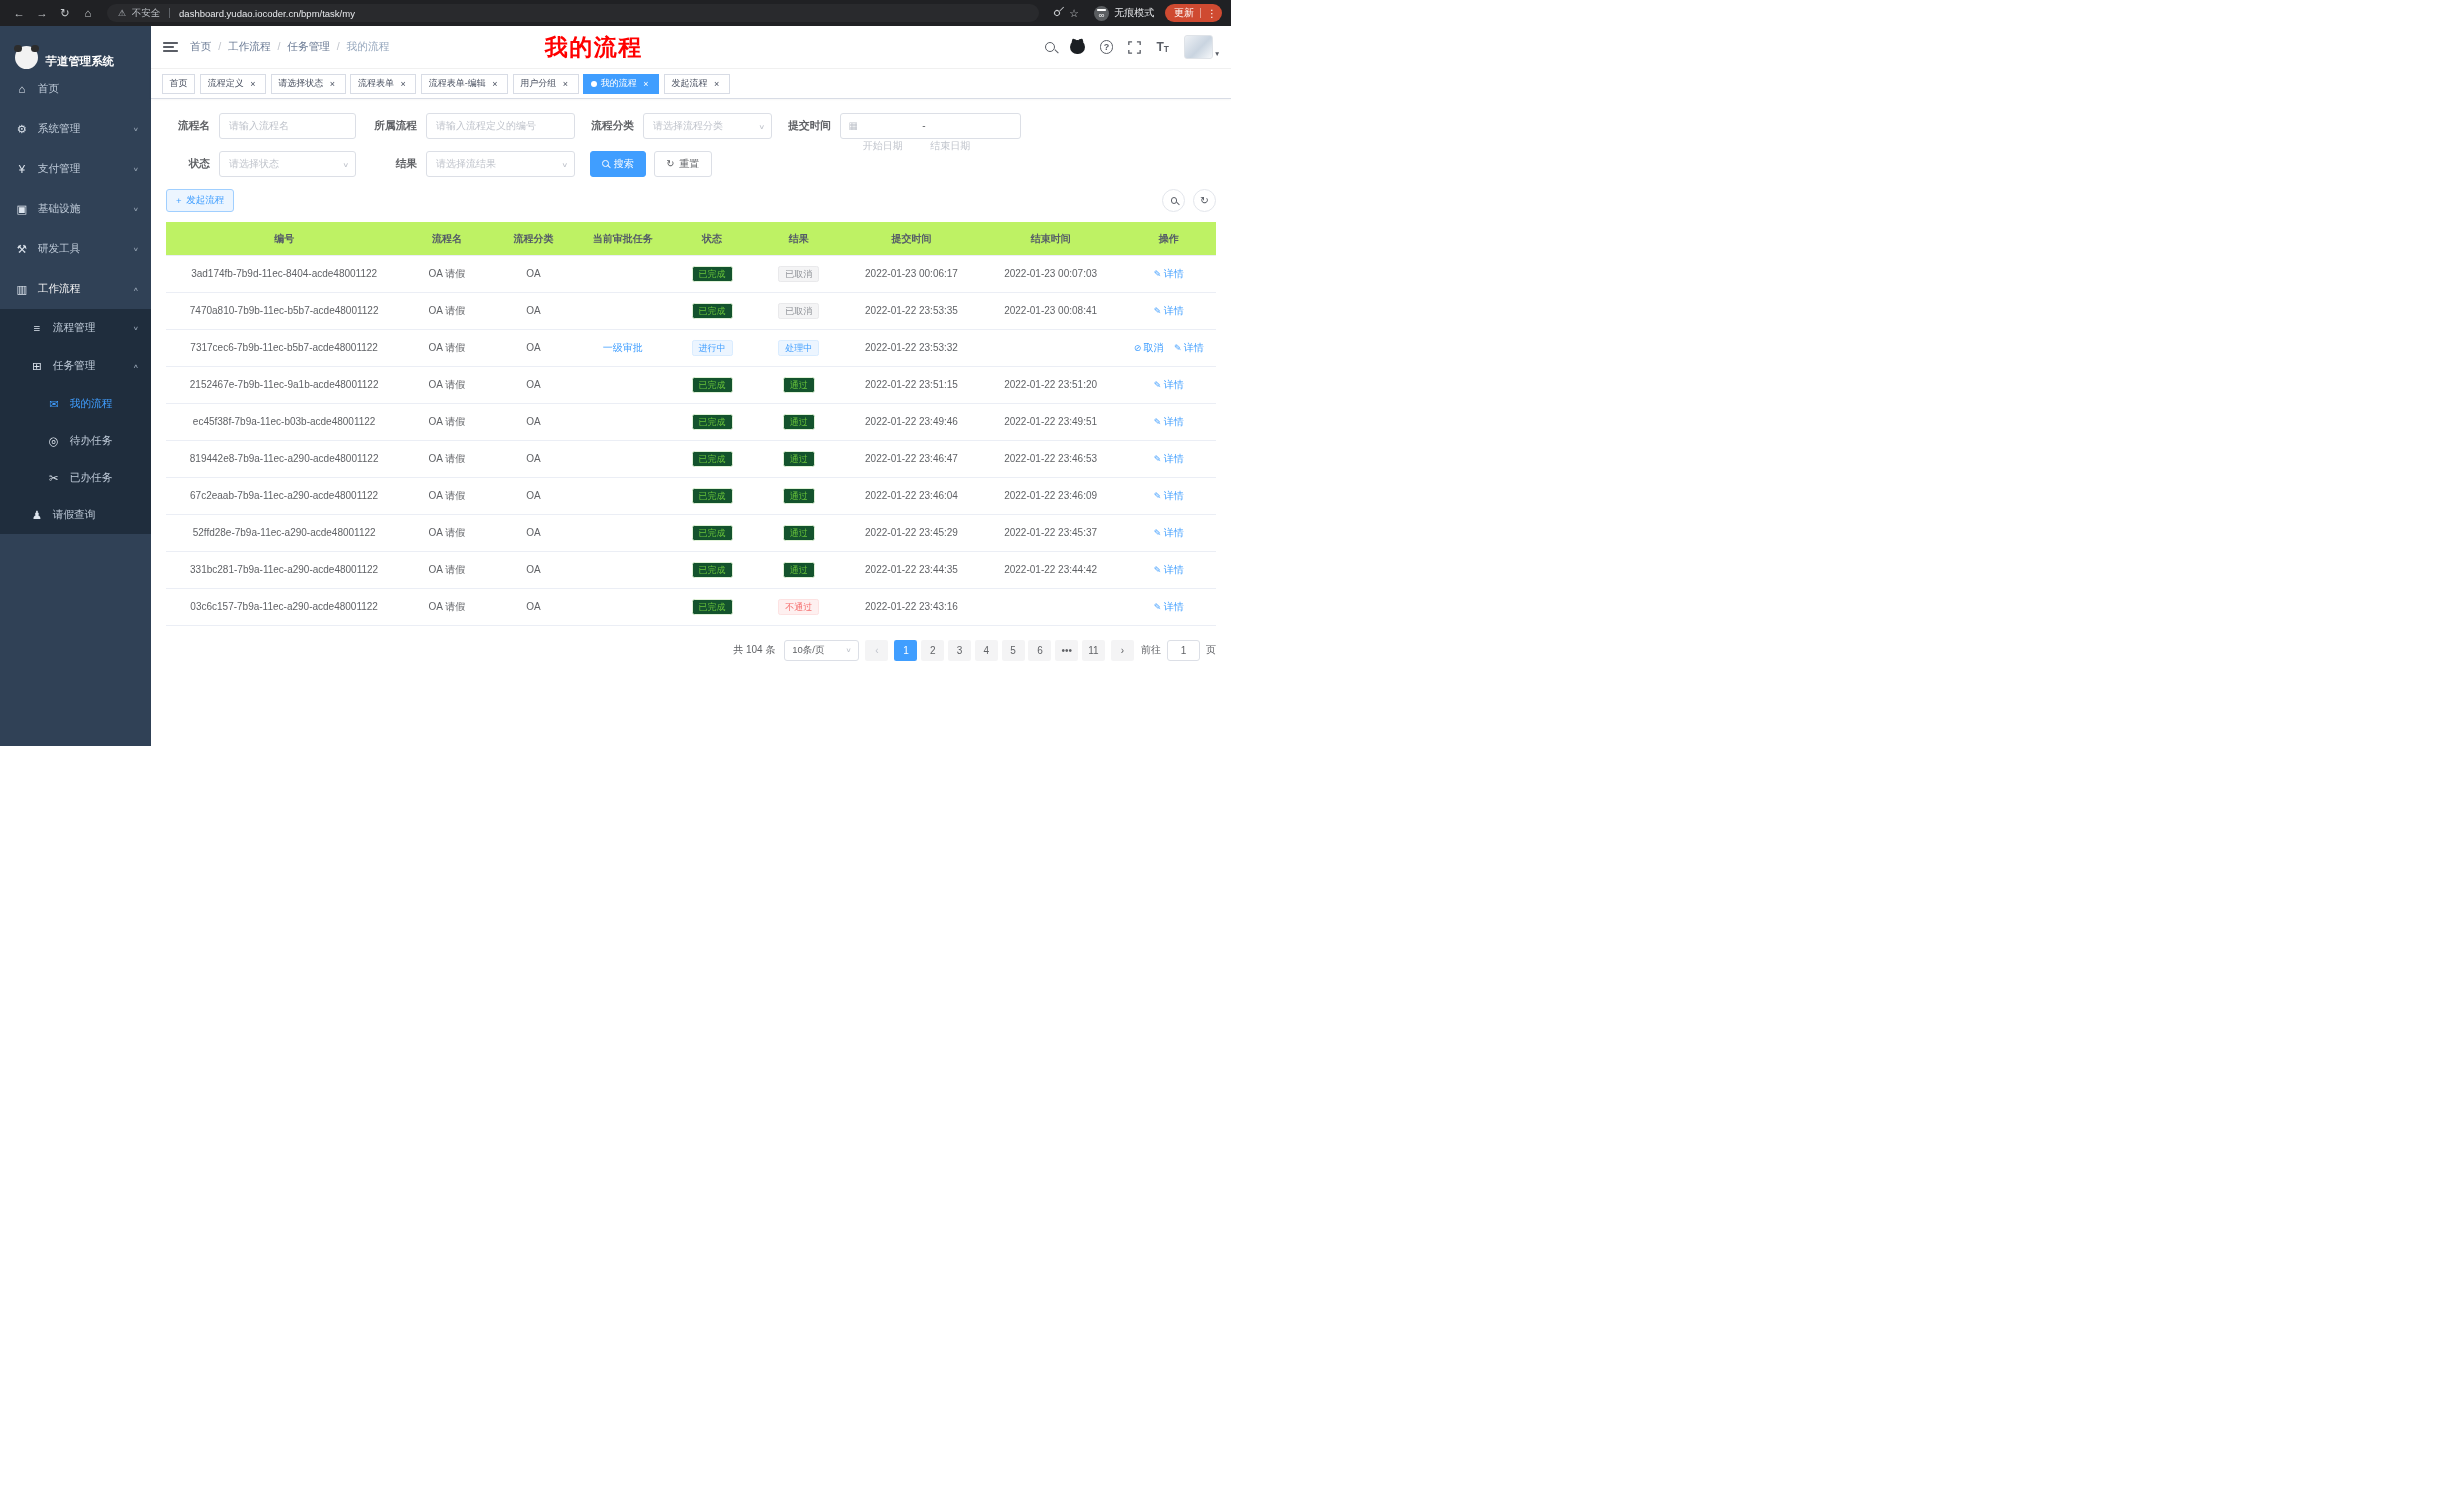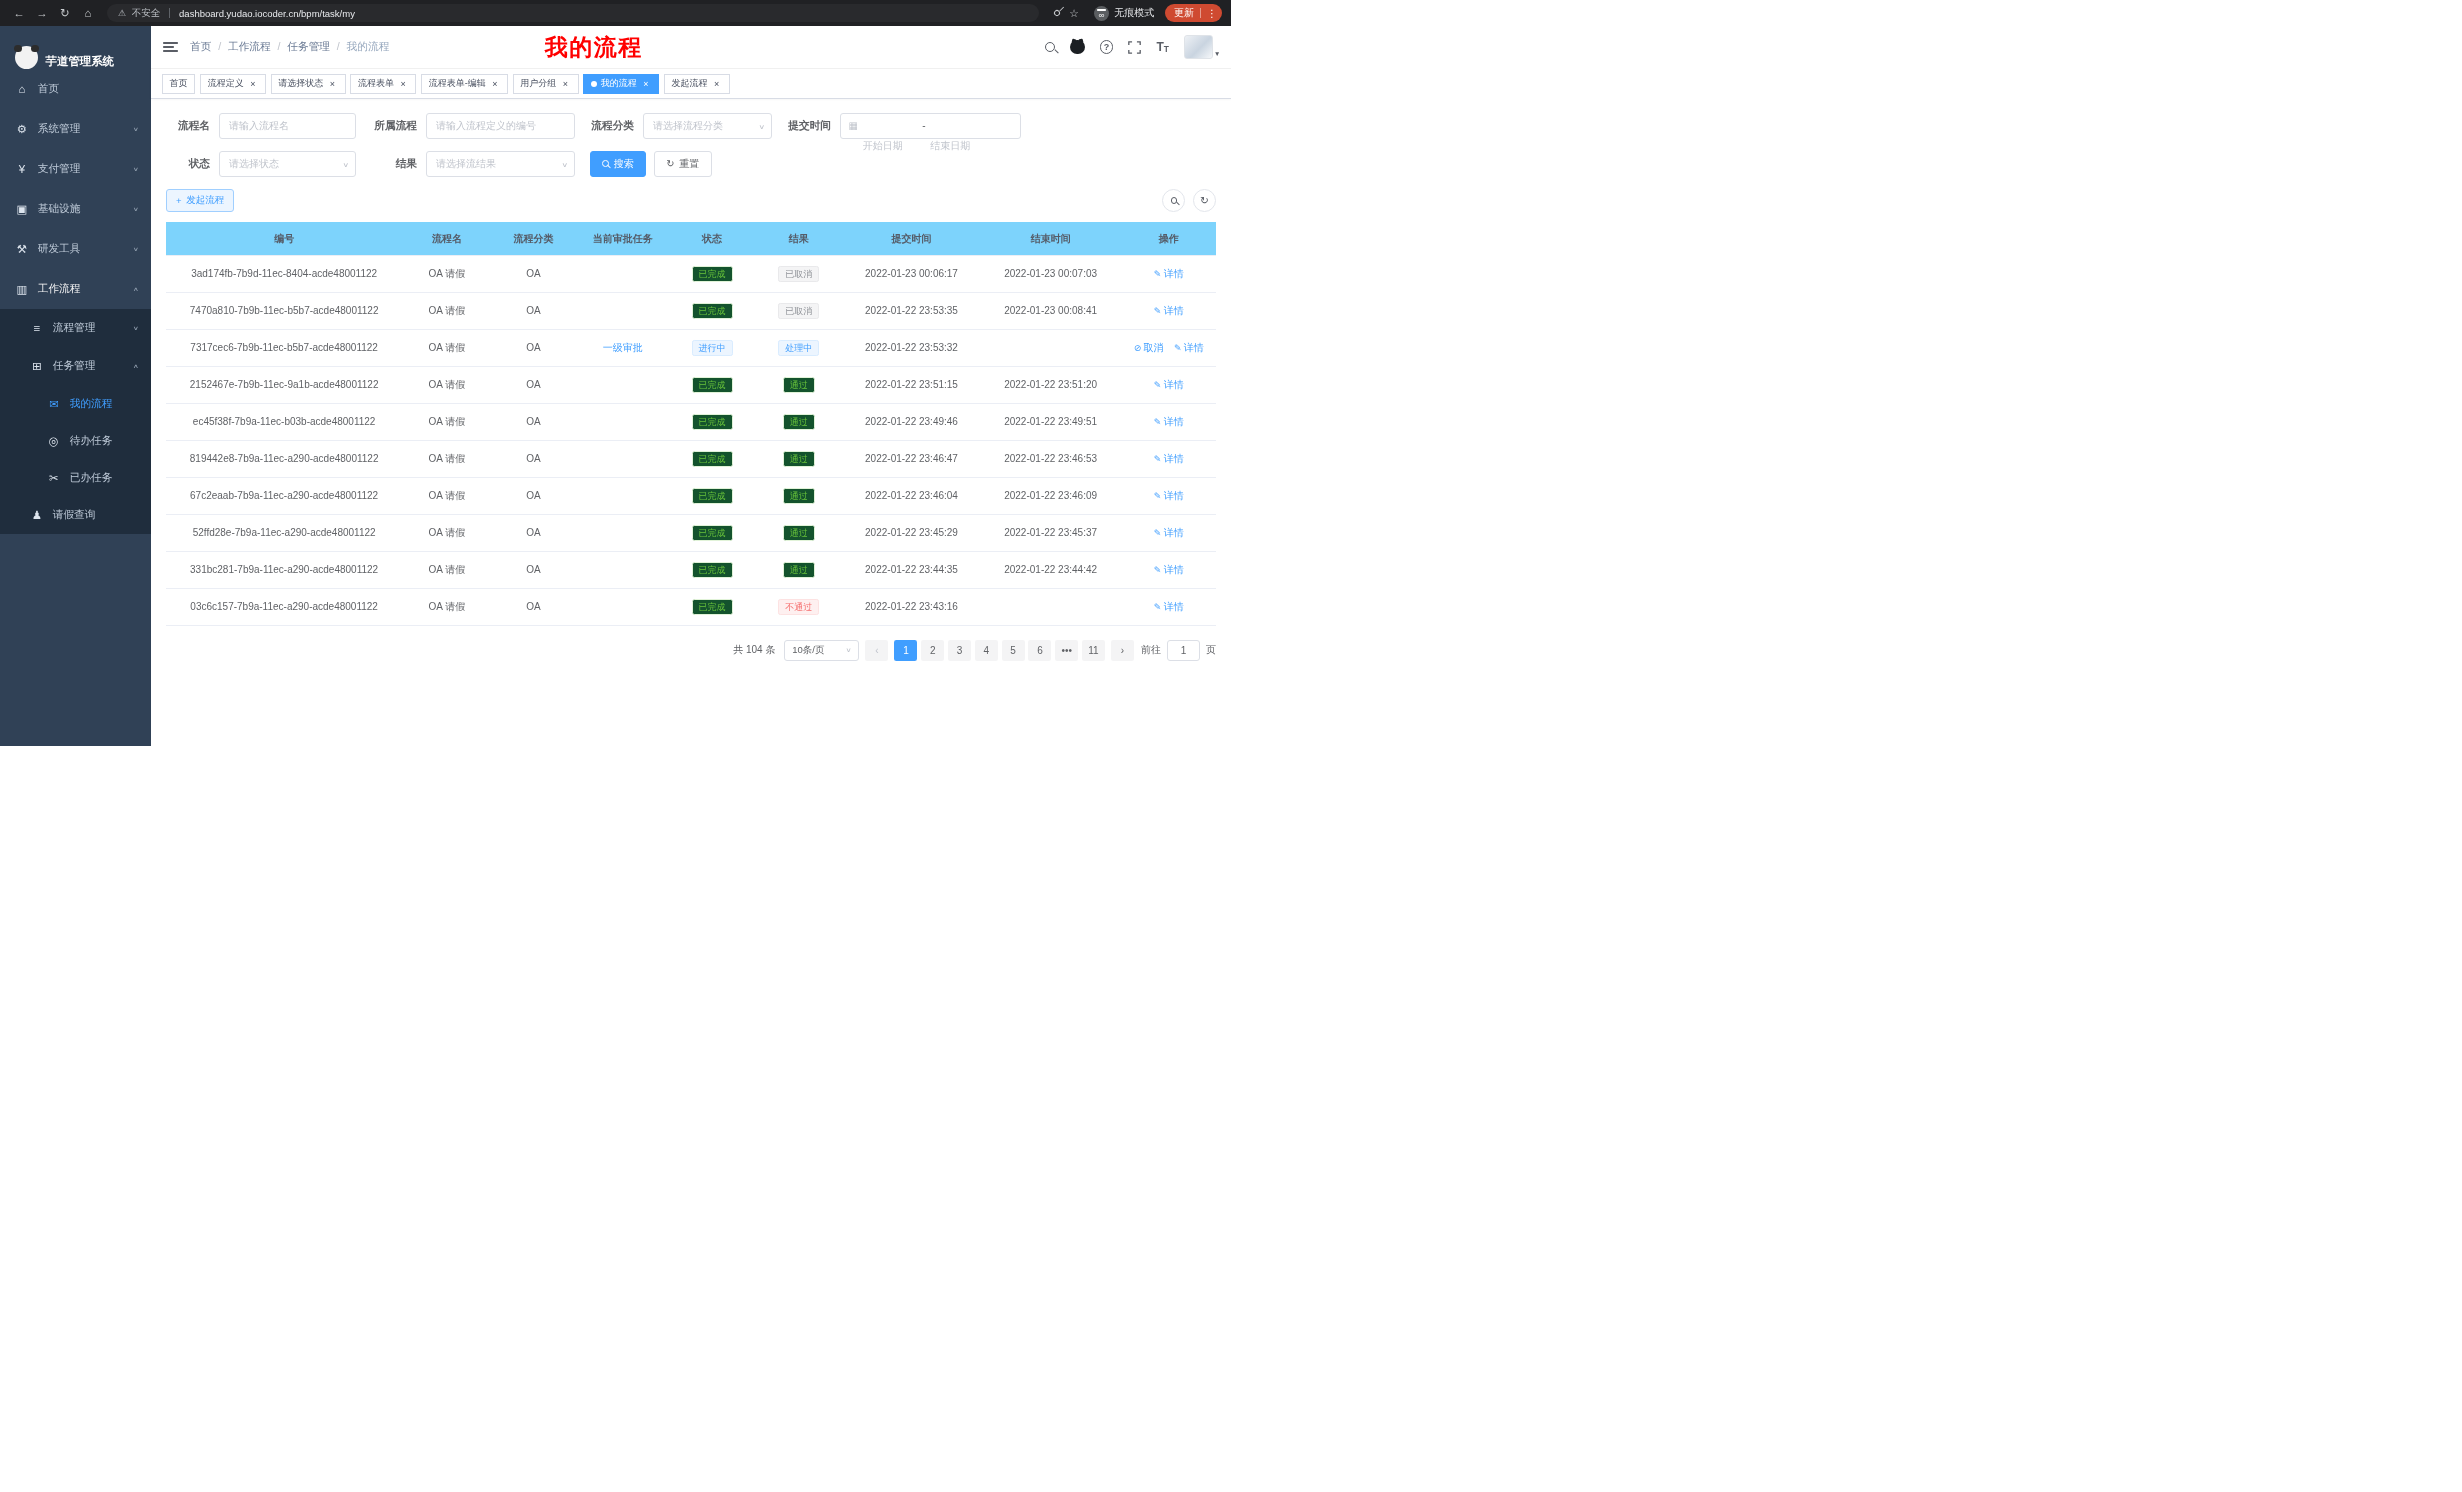--- a/index.html
+++ b/index.html
@@ -130,21 +130,21 @@
                 right:-3px; bottom:-1.5px; transform:rotate(45deg); }
   .glyph-sm { font-size:10px; }
 
   .toolbar-row { display:flex; align-items:center; margin:1.5px 0 10.7px; }
   .toolbar-right { margin-left:auto; display:flex; gap:7.6px; }
   .circle-btn { width:23px; height:23px; border-radius:50%; border:0.8px solid #e3e6ec; display:flex;
                 align-items:center; justify-content:center; color:#5a5e66; font-size:10.7px; background:#fff; cursor:pointer; }
 
   
   table.grid { width:100%; border-collapse:collapse; table-layout:fixed; }
-  .grid th { background:#7dd3fc; color:#555c68; font-weight:700; font-size:10px; height:33px;
+  .grid th { background:#bef264; color:#555c68; font-weight:700; font-size:10px; height:33px;
              border-bottom:0.8px solid #ebeef5; padding:0 3px; }
   .grid td { height:37px; font-size:10px; color:#606266; border-bottom:0.8px solid #ebeef5; text-align:center;
              padding:0 3px; overflow:hidden; white-space:nowrap; text-overflow:ellipsis; }
   .tag { display:inline-block; height:16.7px; line-height:15px; padding:0 6px; font-size:9px;
          border-radius:2.3px; border:0.8px solid transparent; }
   .tag-success { background:#14532d; border-color:#e1f3d8; color:#67c23a; }
   .tag-info    { background:#f4f4f5; border-color:#e9e9eb; color:#909399; }
   .tag-primary { background:#ecf5ff; border-color:#d9ecff; color:#409eff; }
   .tag-danger  { background:#fef0f0; border-color:#fde2e2; color:#f56c6c; }
   .task-link { color:#409eff; cursor:pointer; }

